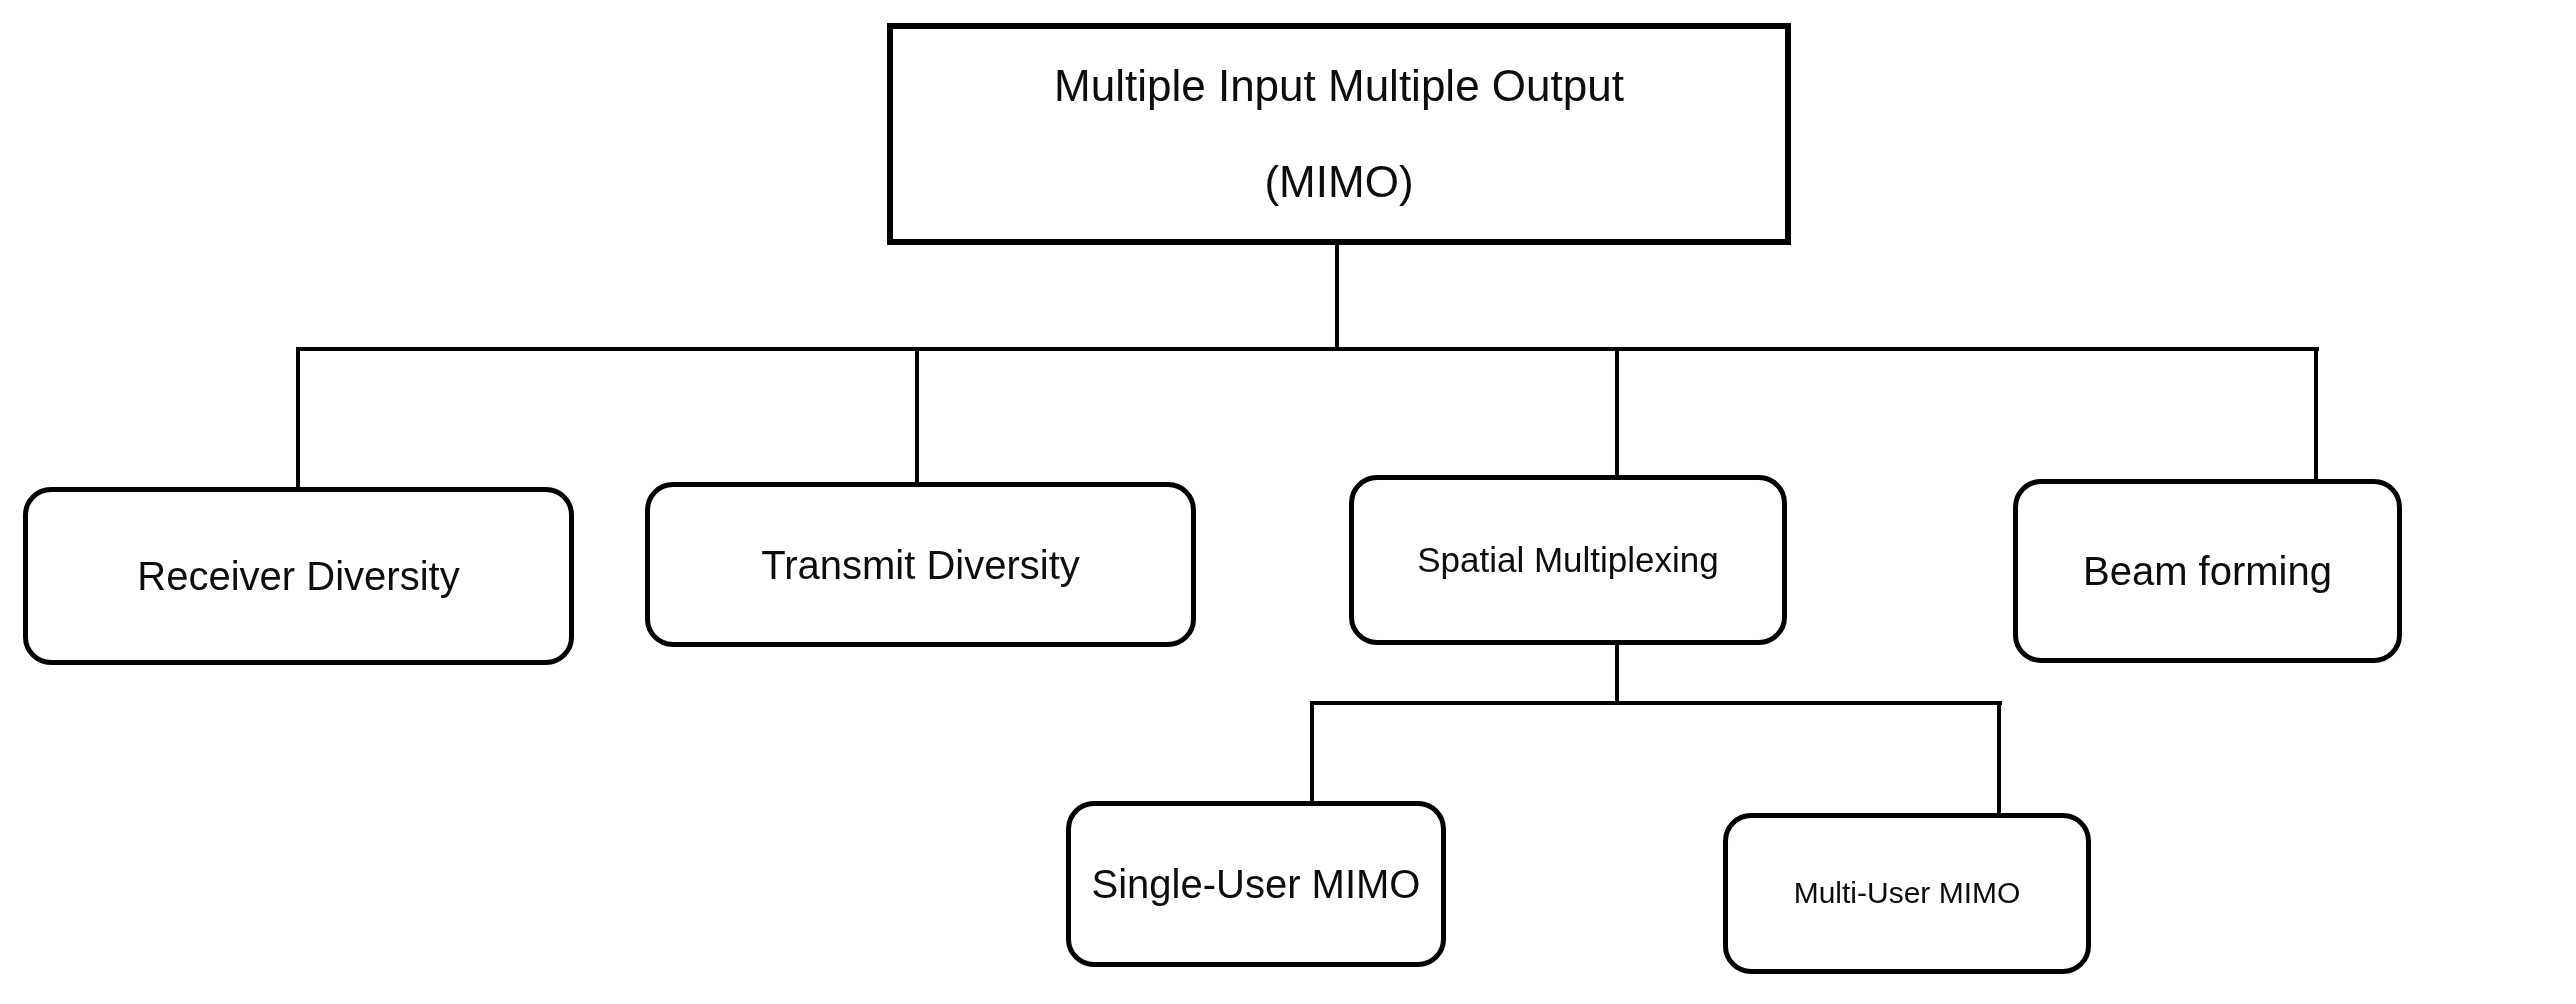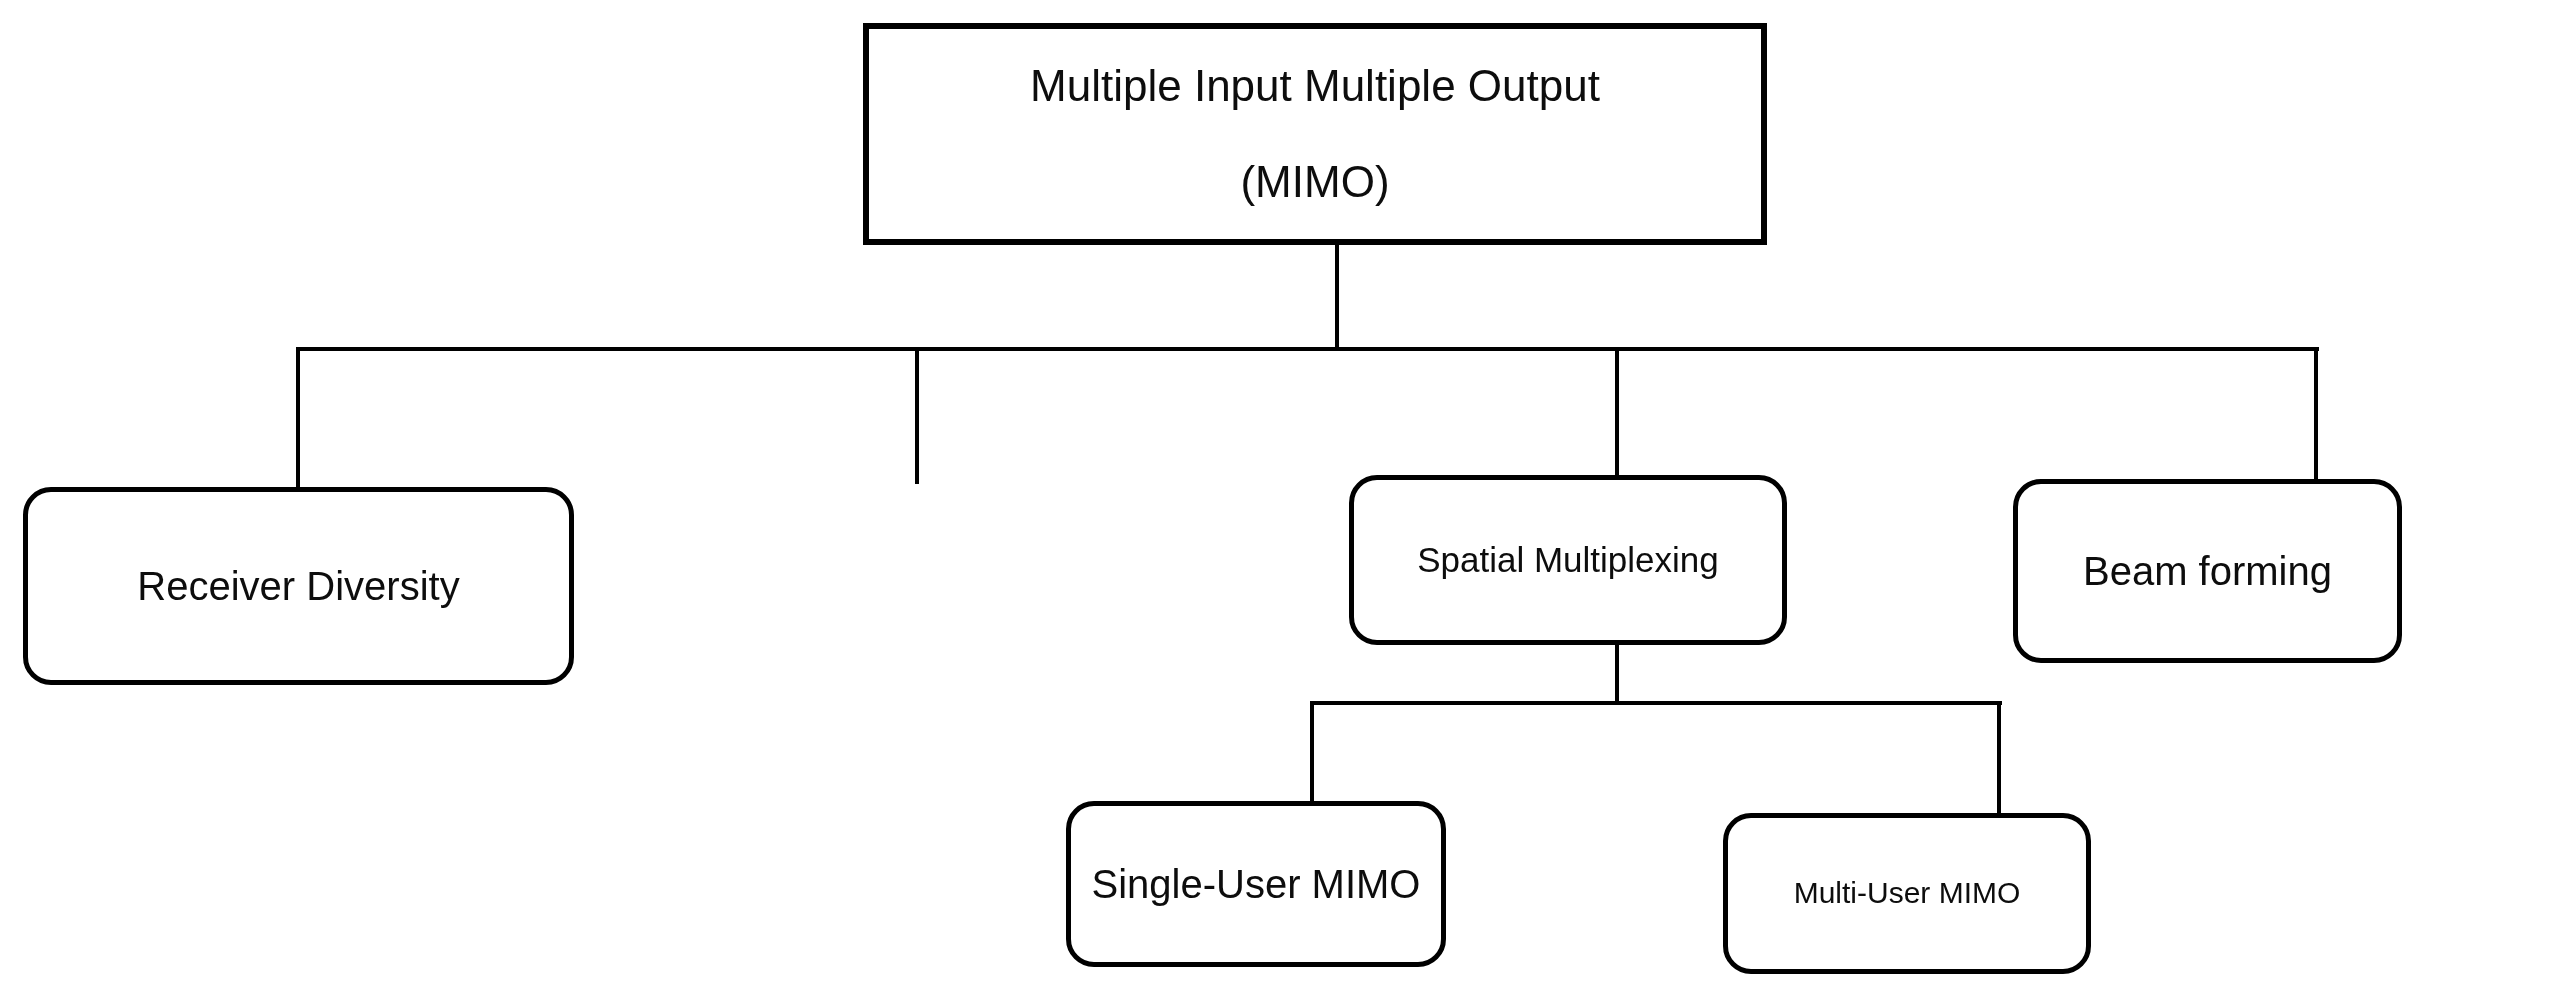--- a/index.html
+++ b/index.html
@@ -27,20 +27,21 @@
     justify-content: center;
     text-align: center;
     color: #0d0d0d;
     line-height: 1.55;
     z-index: 3;
   }
   .node.root {
     border-radius: 0;
     border-width: 6.6px;
     flex-direction: column;
+    margin-left: 24px;
   }
   .node.rounded {
     border-radius: 28px;
   }
   .node .line {
     display: block;
   }
   .root-line-1 { margin-bottom: 28px; }
   .connector {
     position: absolute;
@@ -65,24 +66,27 @@
   <div class="connector h" style="left:296px; top:347px; width:2023px;"></div>
 
   <div class="connector v" style="left:296px; top:347px; height:142px;"></div>
 
   <div class="connector v" style="left:915px; top:347px; height:137px;"></div>
 
   <div class="connector v" style="left:1615px; top:347px; height:130px;"></div>
 
   <div class="connector v" style="left:2314px; top:347px; height:133px;"></div>
 
-  <div class="node rounded" style="left:23px; top:487px; width:551px; height:198px; font-size:40px;">
+  <div class="node rounded" style="left:23px; top:487px; width:551px; height:178px; font-size:40px;">
     <span class="line">Receiver Diversity</span>
   </div>
 
+  <div class="node rounded" style="left:645px; top:482px; width:551px; height:165px; font-size:40px;">
+    <span class="line">Transmit Diversity</span>
+  </div>
 
   <div class="node rounded" style="left:1349px; top:475px; width:438px; height:170px; font-size:35px;">
     <span class="line">Spatial Multiplexing</span>
   </div>
 
   <div class="node rounded" style="left:2013px; top:479px; width:389px; height:184px; font-size:40px;text-align:right;">
     <span class="line">Beam forming</span>
   </div>
 
   <div class="connector v" style="left:1615px; top:643px; height:61px;"></div>

